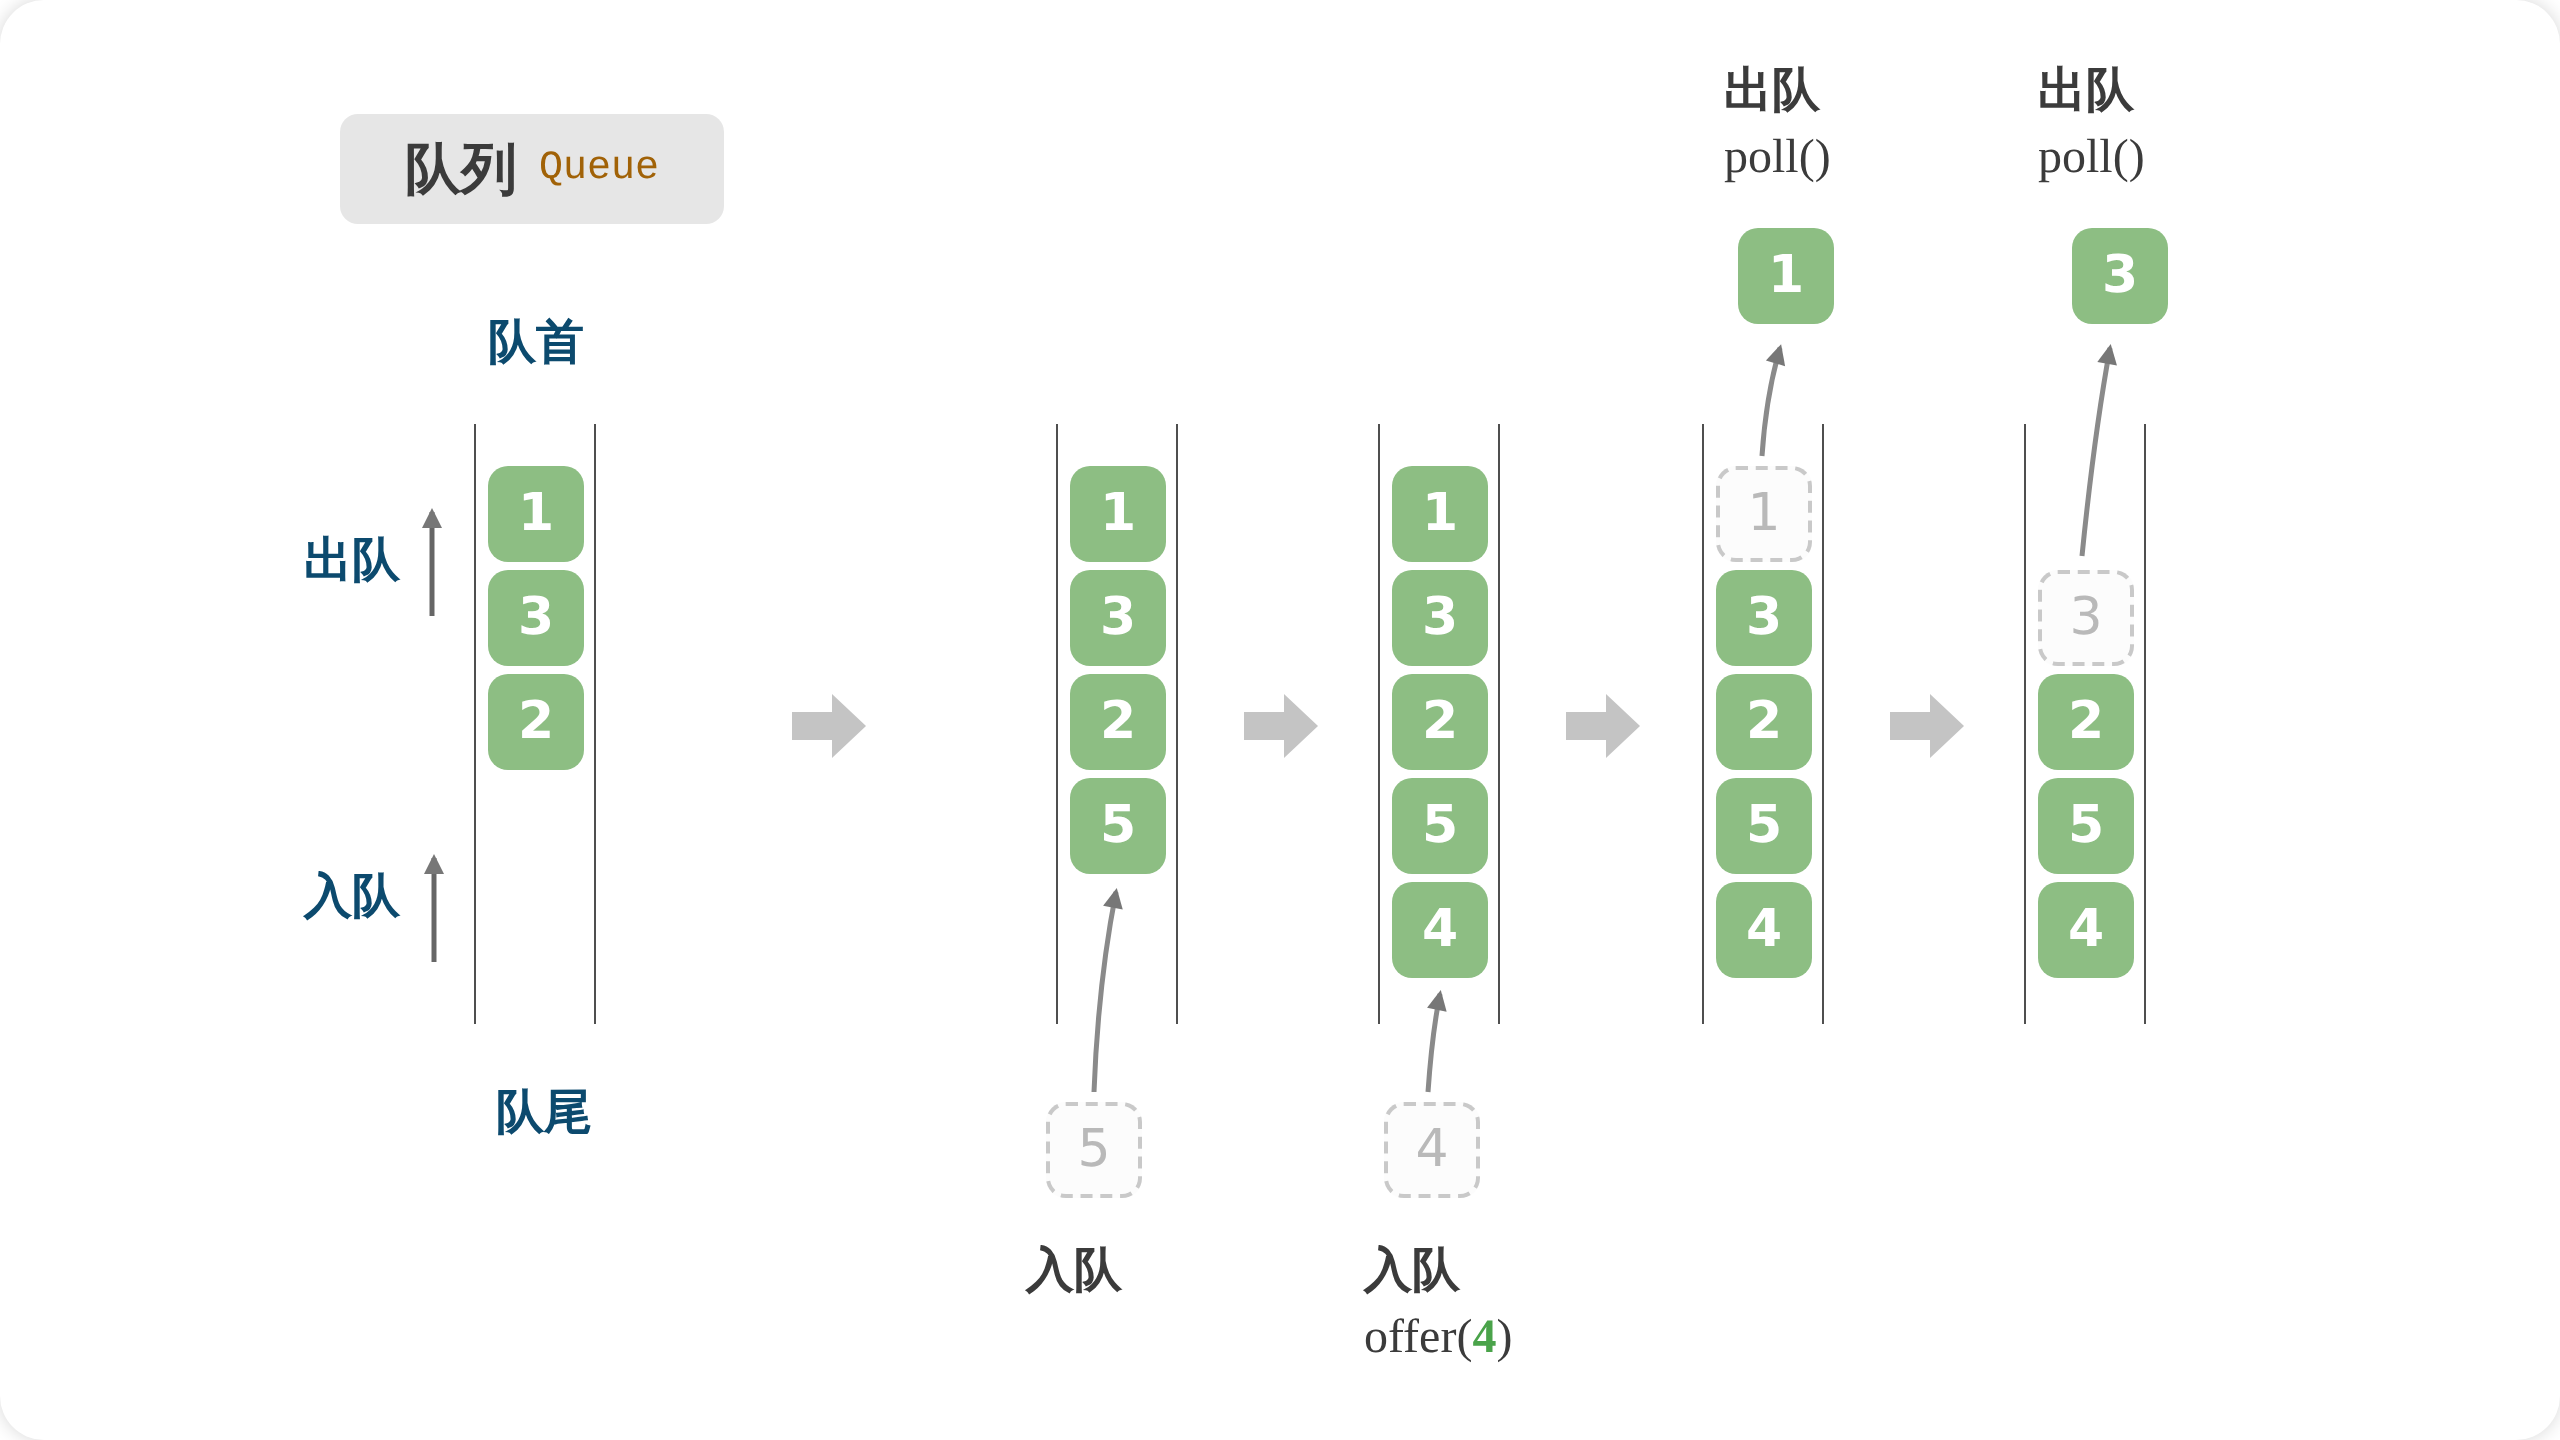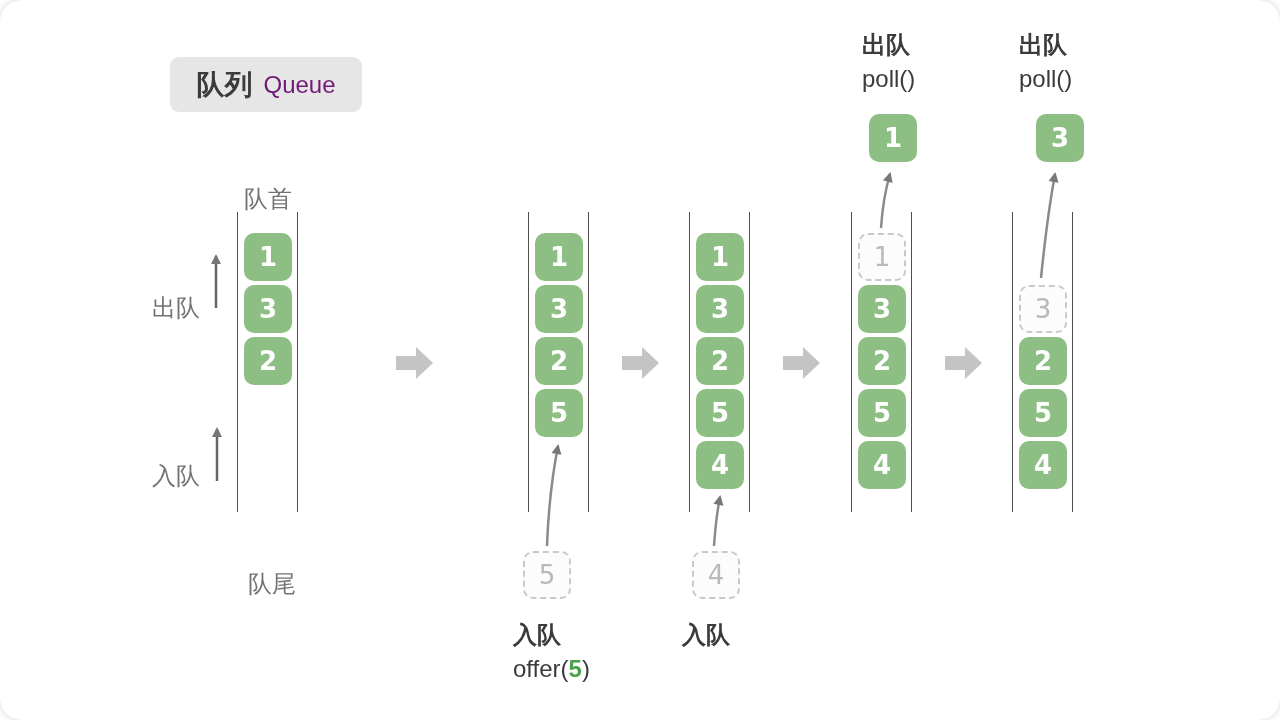--- a/index.html
+++ b/index.html
@@ -7,43 +7,43 @@
     position:relative;width:1280px;height:720px;background:#ffffff;
     border-radius:22px;box-shadow:0 0 9px rgba(0,0,0,0.16);
     font-family:"DejaVu Sans","Liberation Sans",sans-serif;color:#3b3b3b;
     overflow:hidden;
   }
   .badge{
     position:absolute;left:170px;top:47px;width:192px;height:55px;
     background:#e6e6e6;border-radius:9px;display:flex;align-items:center;justify-content:center;gap:11px;margin-top:10px;
   }
   .badge-zh{font-size:28px;font-weight:700;color:#3b3b3b;}
-  .badge-en{font-family:Liberation Sans, sans-serif;font-size:24px;color:#701a75;}
-  .lbl{position:absolute;font-size:24px;font-weight:400;color:#737373;white-space:nowrap;margin-top:28px;}
+  .badge-en{font-family:Liberation Mono, monospace;font-size:20px;color:#a16207;}
+  .lbl{position:absolute;font-size:24px;font-weight:700;color:#0c4a6e;white-space:nowrap;}
   .lbl.front{left:240px;top:155px;width:56px;text-align:center;}
   .lbl.rear{left:240px;top:540px;width:56px;text-align:right;}
   .lbl.side-dequeue{left:152px;top:264px;}
   .lbl.side-enqueue{left:152px;top:432px;}
   .queue-col{
     position:absolute;top:212px;height:300px;width:59px;
     border-left:1.5px solid #4f4f4f;border-right:1.5px solid #4f4f4f;
   }
   .cell{
     position:absolute;width:48px;height:48px;border-radius:10px;
     background:#8dbe83;color:#ffffff;font-size:26px;font-weight:700;
     display:flex;align-items:center;justify-content:center;box-sizing:border-box;
   }
   .queue-col .cell{left:6px;}
   .cell.ghost{
     background:#fcfcfc;border:2px dashed #c9c9c9;color:#b9b9b9;font-weight:400;
   }
   .ann-top{position:absolute;top:28px;line-height:34px;}
   .ann-bottom{position:absolute;top:618px;line-height:34px;}
   .zh{font-size:24px;font-weight:700;color:#3b3b3b;}
-  .mono{font-family:Liberation Sans, sans-serif;font-size:24px;color:#3b3b3b;font-weight:500;}
+  .mono{font-family:Liberation Serif, serif;font-size:24px;color:#3b3b3b;font-weight:500;}
   .mono .green{color:#4aa34a;font-weight:700;}
   .footer{
     position:absolute;right:38px;top:674px;
     font-family:"DejaVu Sans Mono","Liberation Mono",monospace;font-size:18px;color:#c9c9c9;
   }
   svg.overlay{position:absolute;left:0;top:0;pointer-events:none;}
 </style>
 </head>
 <body>
 
@@ -113,26 +113,26 @@
   <div class="queue-col" style="left:1012px">
     <div class="cell ghost" style="top:73px">3</div>
     <div class="cell" style="top:125px">2</div>
     <div class="cell" style="top:177px">5</div>
     <div class="cell" style="top:229px">4</div>
   </div>
 
   <div class="cell ghost" style="left:523px;top:551px">5</div>
   <div class="ann-bottom" style="left:513px">
     <div class="zh">入队</div>
-    <div class="mono"><span>offer(</span><span class="green">5</span><span>)</span></div>
   </div>
 
   <div class="cell ghost" style="left:692px;top:551px">4</div>
   <div class="ann-bottom" style="left:682px">
     <div class="zh">入队</div>
+    <div class="mono"><span>offer(</span><span class="green">4</span><span>)</span></div>
   </div>
 
   <div class="ann-top" style="left:862px">
     <div class="zh">出队</div>
     <div class="mono">poll()</div>
   </div>
   <div class="cell" style="left:869px;top:114px">1</div>
 
   <div class="ann-top" style="left:1019px">
     <div class="zh">出队</div>

